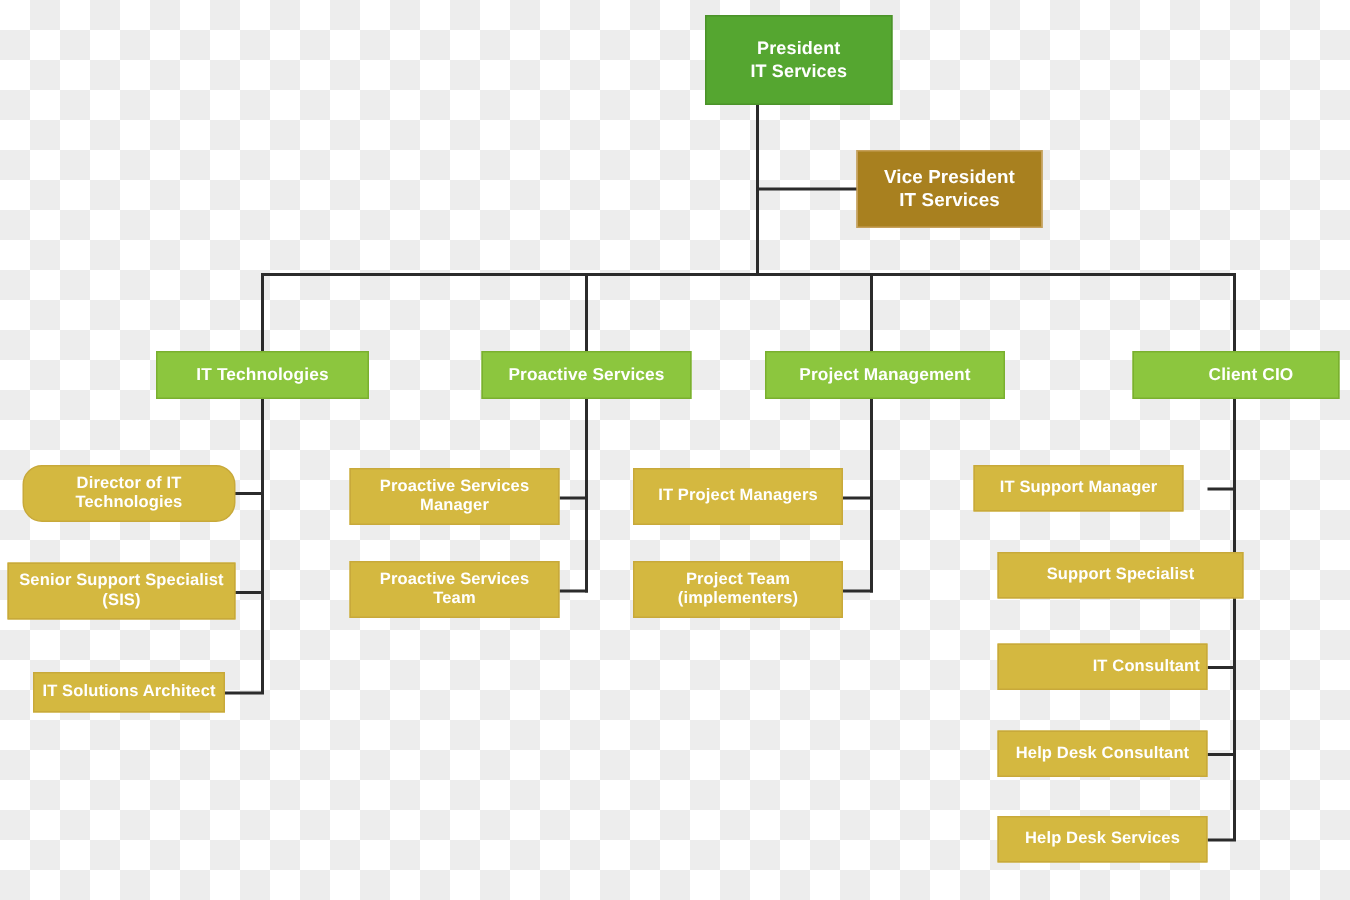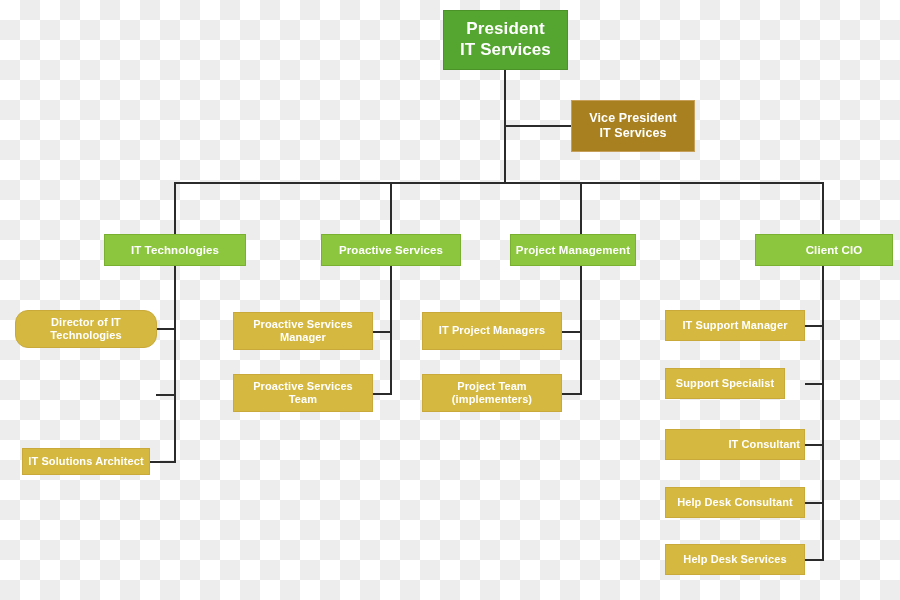--- a/index.html
+++ b/index.html
@@ -35,21 +35,22 @@
     line-height: 1.22;
     letter-spacing: 0.1px;
     z-index: 3;
     border-style: solid;
     border-width: 1px;
     padding: 2px 4px;
   }
   .node-president {
     background: #55a630;
     border-color: #4b9229;
-    font-size: 17px;
+    font-size: 12px;
+    margin-left: 27px;
   }
   .node-vp {
     background: #a8801f;
     border-color: #c6a05a;
     font-size: 12.5px;
     justify-content: center;
   }
   .node-div {
     background: #8cc63e;
     border-color: #7ab02f;
@@ -115,33 +116,37 @@
   </div>
 
   <div class="node node-div" style="left:104px; top:234px; width:142px; height:32px;">
     <span>IT Technologies</span>
   </div>
 
   <div class="node node-div" style="left:321px; top:234px; width:140px; height:32px;">
     <span>Proactive Services</span>
   </div>
 
-  <div class="node node-div" style="left:510px; top:234px; width:126px; height:32px;">
+  <div class="node node-div" style="left:510px; top:234px; width:160px; height:32px;">
     <span>Project Management</span>
   </div>
 
   <div class="node node-div" style="left:755px; top:234px; width:138px; height:32px;padding-left:24px;">
     <span>Client CIO</span>
   </div>
 
   <div class="node node-leaf" style="left:15px; top:310px; width:142px; height:38px; flex-direction:column;border-radius:13px;">
     <span>Director of IT</span>
     <span>Technologies</span>
   </div>
 
+  <div class="node node-leaf" style="left:5px; top:375px; width:152px; height:38px; flex-direction:column;">
+    <span>Senior Support Specialist</span>
+    <span>(SIS)</span>
+  </div>
 
   <div class="node node-leaf" style="left:22px; top:448px; width:128px; height:27px;">
     <span>IT Solutions Architect</span>
   </div>
 
   <div class="node node-leaf" style="left:233px; top:312px; width:140px; height:38px; flex-direction:column;">
     <span>Proactive Services</span>
     <span>Manager</span>
   </div>
 
@@ -152,25 +157,25 @@
 
   <div class="node node-leaf" style="left:422px; top:374px; width:140px; height:38px; flex-direction:column;">
     <span>Project Team</span>
     <span>(implementers)</span>
   </div>
 
   <div class="node node-leaf" style="left:422px; top:312px; width:140px; height:38px;">
     <span>IT Project Managers</span>
   </div>
 
-  <div class="node node-leaf" style="left:665px; top:310px; width:140px; height:31px;">
+  <div class="node node-leaf" style="left:649px; top:310px; width:140px; height:31px;">
     <span>IT Support Manager</span>
   </div>
 
-  <div class="node node-leaf" style="left:665px; top:368px; width:120px; height:31px;">
+  <div class="node node-leaf" style="left:665px; top:368px; width:164px; height:31px;">
     <span>Support Specialist</span>
   </div>
 
   <div class="node node-leaf" style="left:665px; top:429px; width:140px; height:31px;justify-content:flex-end;">
     <span>IT Consultant</span>
   </div>
 
   <div class="node node-leaf" style="left:665px; top:487px; width:140px; height:31px;">
     <span>Help Desk Consultant</span>
   </div>

